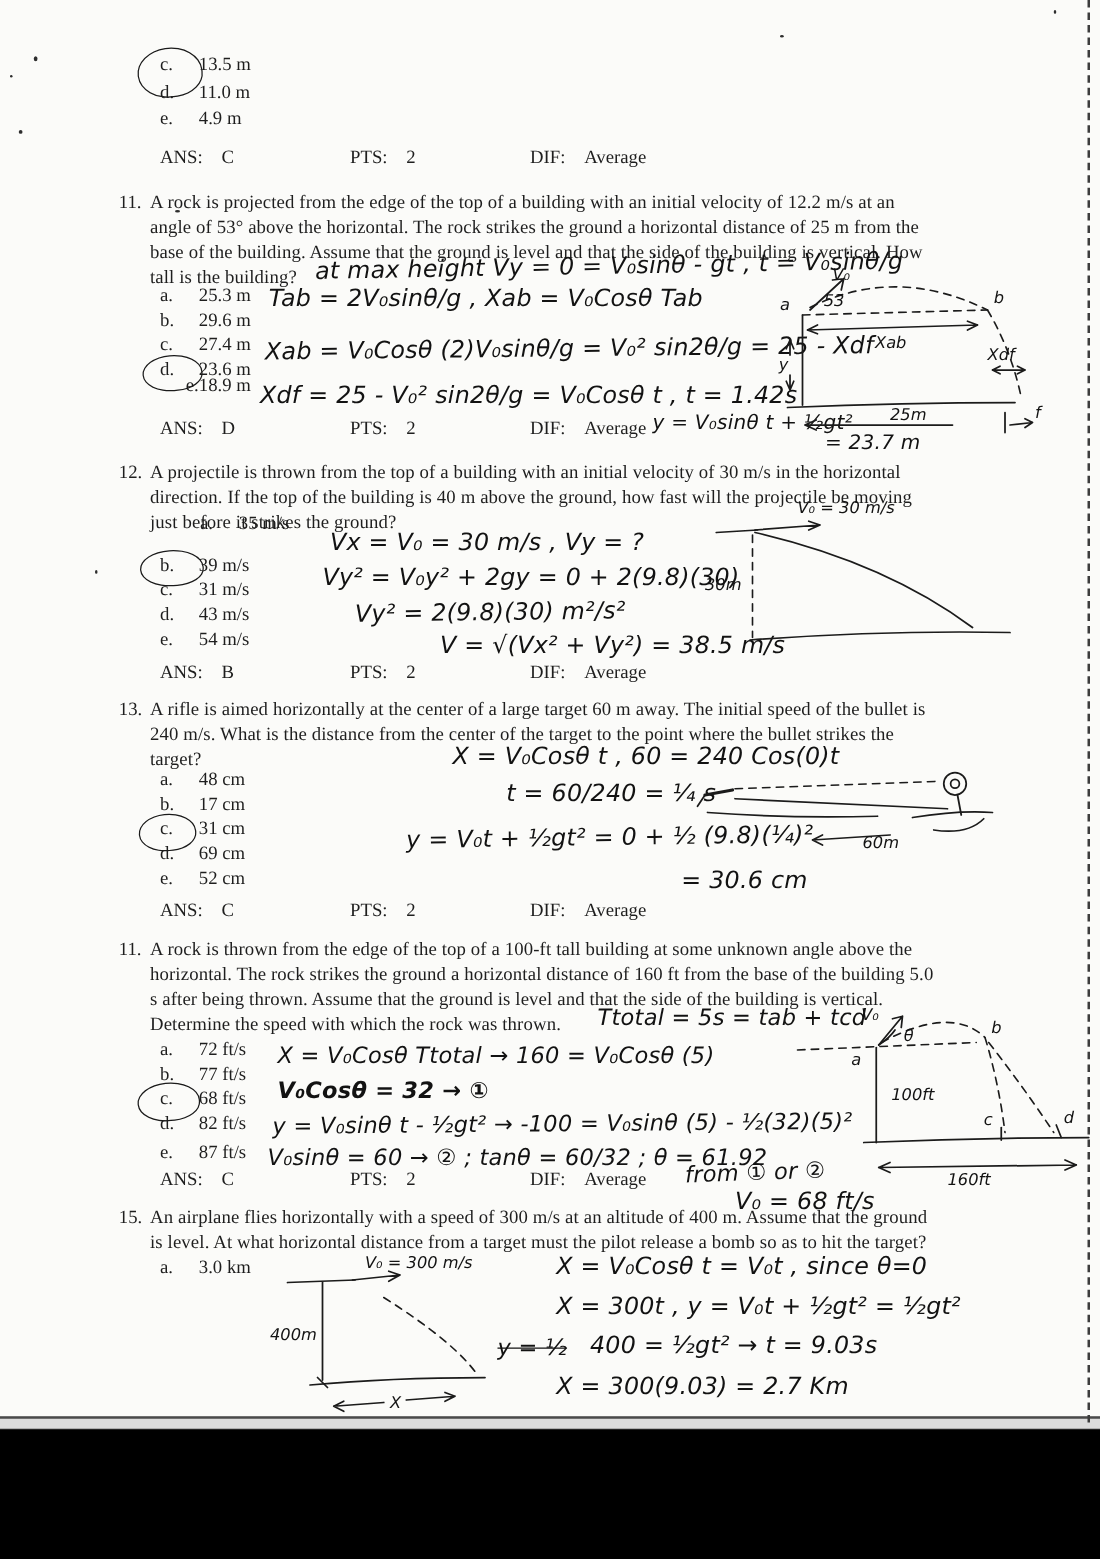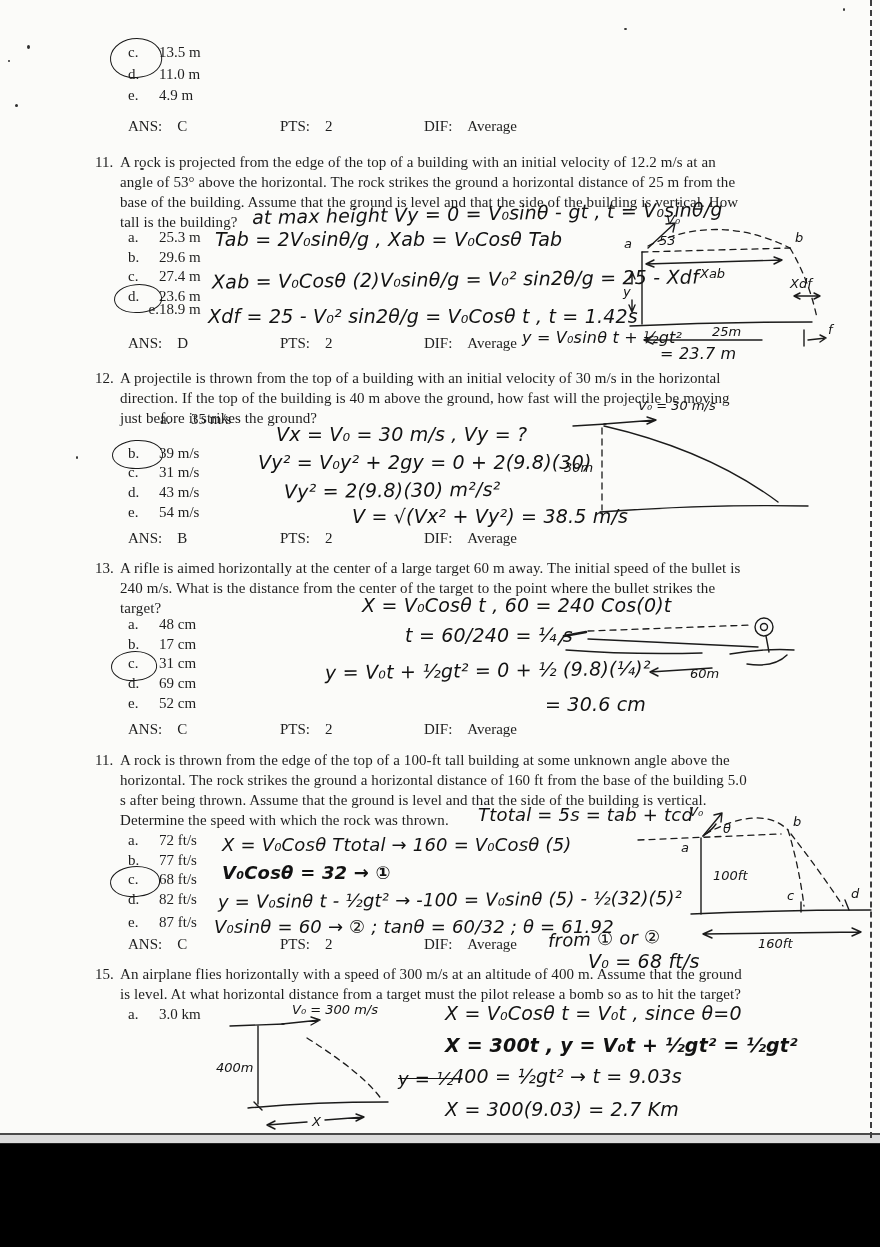--- a/index.html
+++ b/index.html
@@ -115,21 +115,21 @@
     <div class="pt" style="left:120px;top:390px;">direction. If the top of the building is 40 m above the ground, how fast will the projectile be moving</div>
     <div class="pt" style="left:120px;top:410px;">just before it strikes the ground?</div>
 
     <div class="opt" style="top:411px;margin-left:32px;"><span class="ol">a.</span><span>35 m/s</span></div>
     <div class="opt" style="top:445px;"><span class="ol">b.</span><span>39 m/s</span></div>
     <div class="opt" style="top:464px;"><span class="ol">c.</span><span>31 m/s</span></div>
     <div class="opt" style="top:484px;"><span class="ol">d.</span><span>43 m/s</span></div>
     <div class="opt" style="top:504px;"><span class="ol">e.</span><span>54 m/s</span></div>
     <div class="circ" style="left:112px;top:440px;width:49px;height:27px;transform:rotate(-4deg);"></div>
 
-    <div class="hw" style="left:276px;top:423px;font-size:19px;">Vx = V₀ = 30 m/s ,  Vy = ?</div>
+    <div class="hw" style="left:264px;top:423px;font-size:19px;">Vx = V₀ = 30 m/s ,  Vy = ?</div>
     <div class="hw" style="left:258px;top:451px;font-size:19px;">Vy² = V₀y² + 2gy = 0 + 2(9.8)(30)</div>
     <div class="hw" style="left:284px;top:479px;font-size:19px;transform:rotate(-.7deg);">Vy² = 2(9.8)(30) m²/s²</div>
     <div class="hw" style="left:352px;top:505px;font-size:19px;">V = √(Vx² + Vy²)  =  38.5 m/s</div>
 
     <svg style="left:558px;top:398px;" width="305" height="125" viewBox="0 0 305 125">
       <path class="sk" d="M15,28 L48,26"></path>
       <path class="sk" d="M46,26 L98,22 l-9,-3 m9,3 l-9,4"></path>
       <path class="skd" d="M44,30 L44,112"></path>
       <path class="sk" d="M46,28 Q150,52 220,104"></path>
       <path class="sk" d="M42,114 Q150,106 250,108"></path>
@@ -235,23 +235,23 @@
     </div>
   </div>
 
   <div>
     <span class="qnum" style="left:95px;top:966px;">15.</span>
     <div class="pt" style="left:120px;top:966px;">An airplane flies horizontally with a speed of 300 m/s at an altitude of 400 m. Assume that the ground</div>
     <div class="pt" style="left:120px;top:986px;">is level. At what horizontal distance from a target must the pilot release a bomb so as to hit the target?</div>
     <div class="opt" style="top:1006px;"><span class="ol">a.</span><span>3.0 km</span></div>
 
     <div class="hw" style="left:445px;top:1002px;font-size:19px;">X = V₀Cosθ t = V₀t , since θ=0</div>
-    <div class="hw" style="left:445px;top:1034px;font-size:19px;font-weight:bold;">X = 300t ,  y = V₀t + ½gt² = ½gt²</div>
+    <div class="hw" style="left:445px;top:1034px;font-size:19px;">X = 300t ,  y = V₀t + ½gt² = ½gt²</div>
     <div class="hw strike" style="left:398px;top:1068px;font-size:18px;">y = ½</div>
-    <div class="hw" style="left:452px;top:1065px;font-size:19px;">400 = ½gt² → t = 9.03s</div>
+    <div class="hw" style="left:472px;top:1065px;font-size:19px;">400 = ½gt² → t = 9.03s</div>
     <div class="hw" style="left:445px;top:1098px;font-size:19px;">X = 300(9.03)  = 2.7 Km</div>
 
     <svg style="left:212px;top:1002px;" width="245" height="130" viewBox="0 0 245 130">
       <path class="sk" d="M18,24 L72,22"></path>
       <path class="sk" d="M70,22 L108,18 l-9,-3 m9,3 l-9,5"></path>
       <path class="sk" d="M46,24 L46,102"></path>
       <path class="sk" d="M42,100 L50,108"></path>
       <path class="skd" d="M95,36 Q152,72 170,98"></path>
       <path class="sk" d="M36,106 Q100,100 176,100"></path>
       <path class="sk" d="M95,120 L55,123 l8,-4 m-8,4 l8,4"></path>

